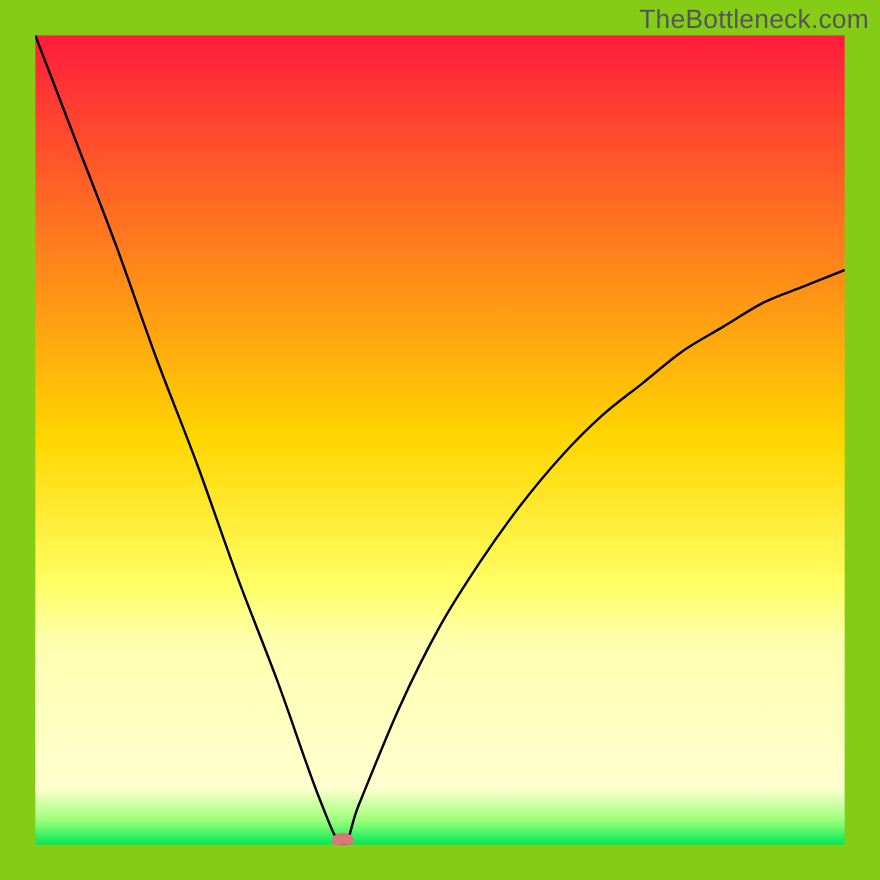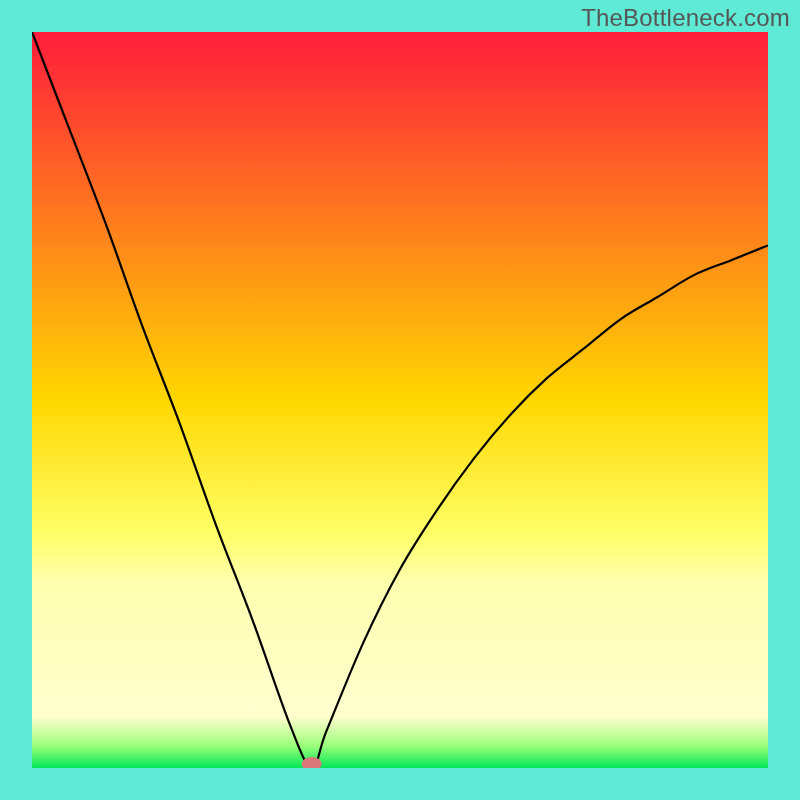--- a/index.html
+++ b/index.html
@@ -1,21 +1,21 @@
 <!DOCTYPE html>
 <html><head>
 <meta charset="utf-8">
 <style>
   * { margin: 0; padding: 0; box-sizing: border-box; }
   html, body { width: 800px; height: 800px; overflow: hidden; background: #000; }
   .frame {
     position: relative;
     width: 800px;
     height: 800px;
-    background: #5eead4;
+    background: #84cc16;
   }
   .watermark {
     position: absolute;
     top: 4px;
     right: 10px;
     font-family: Arial, Helvetica, sans-serif;
     font-size: 24px;
     color: #565656;
     font-weight: 500;
     letter-spacing: 0.2px;

